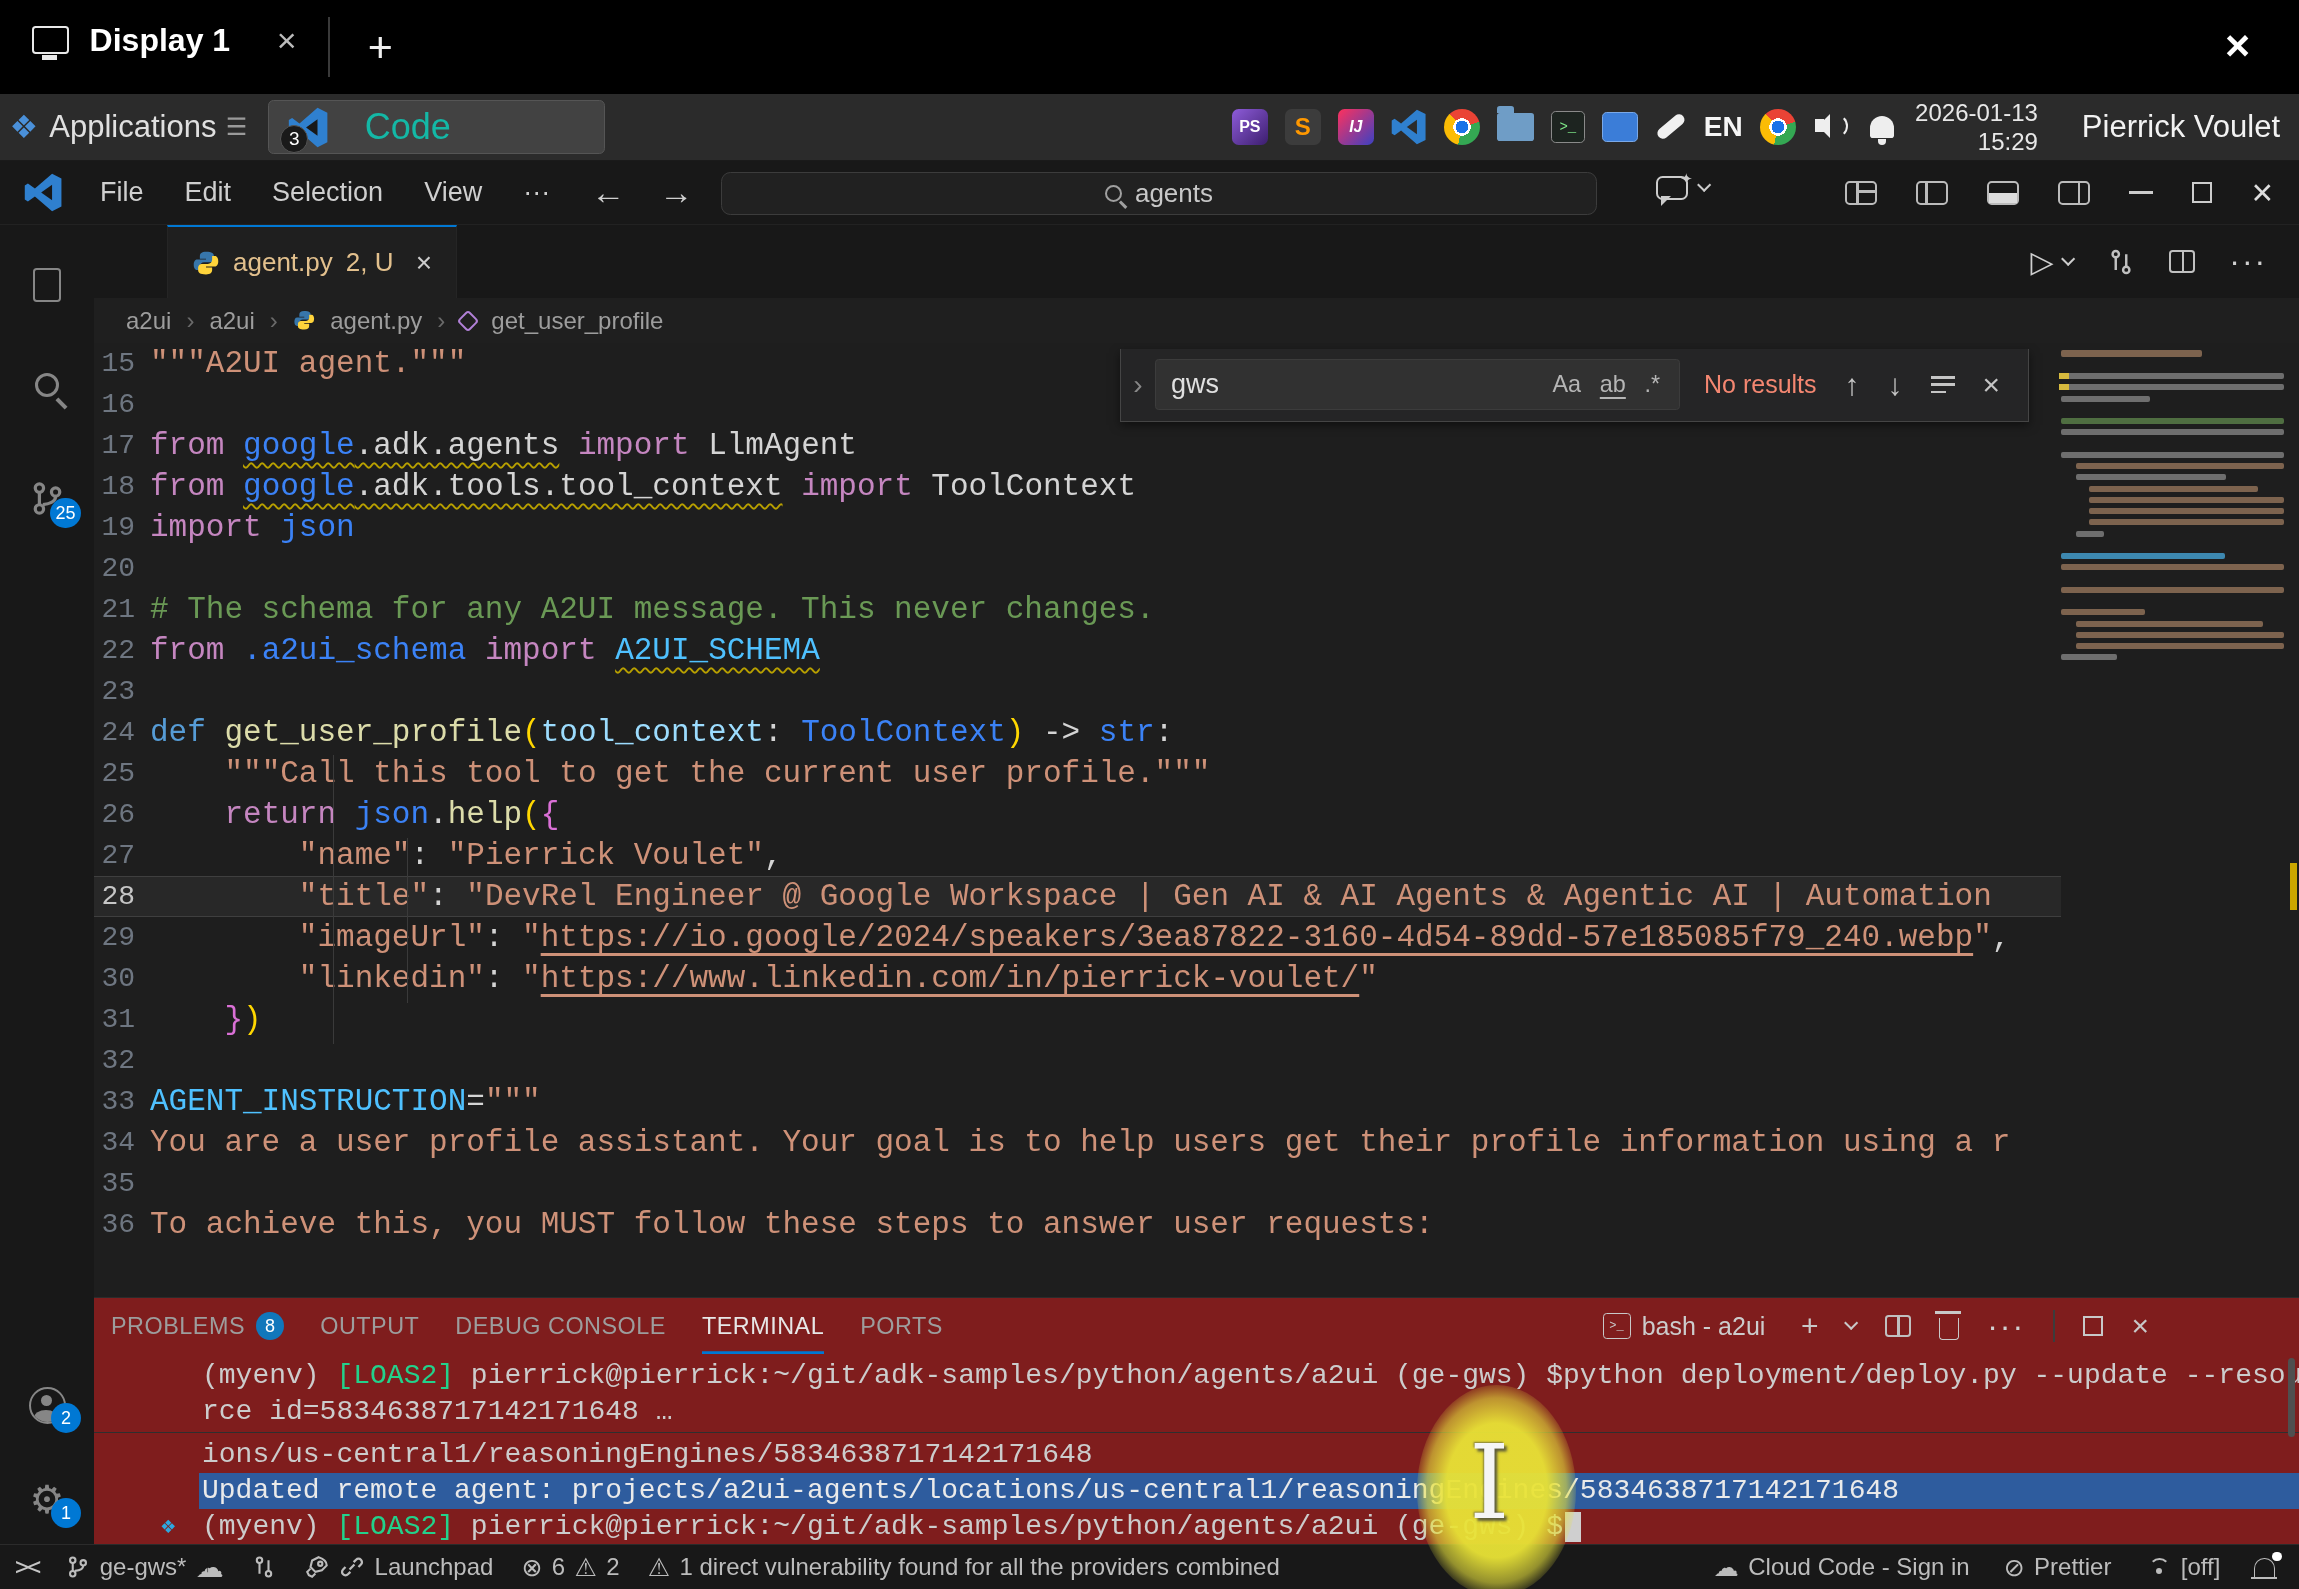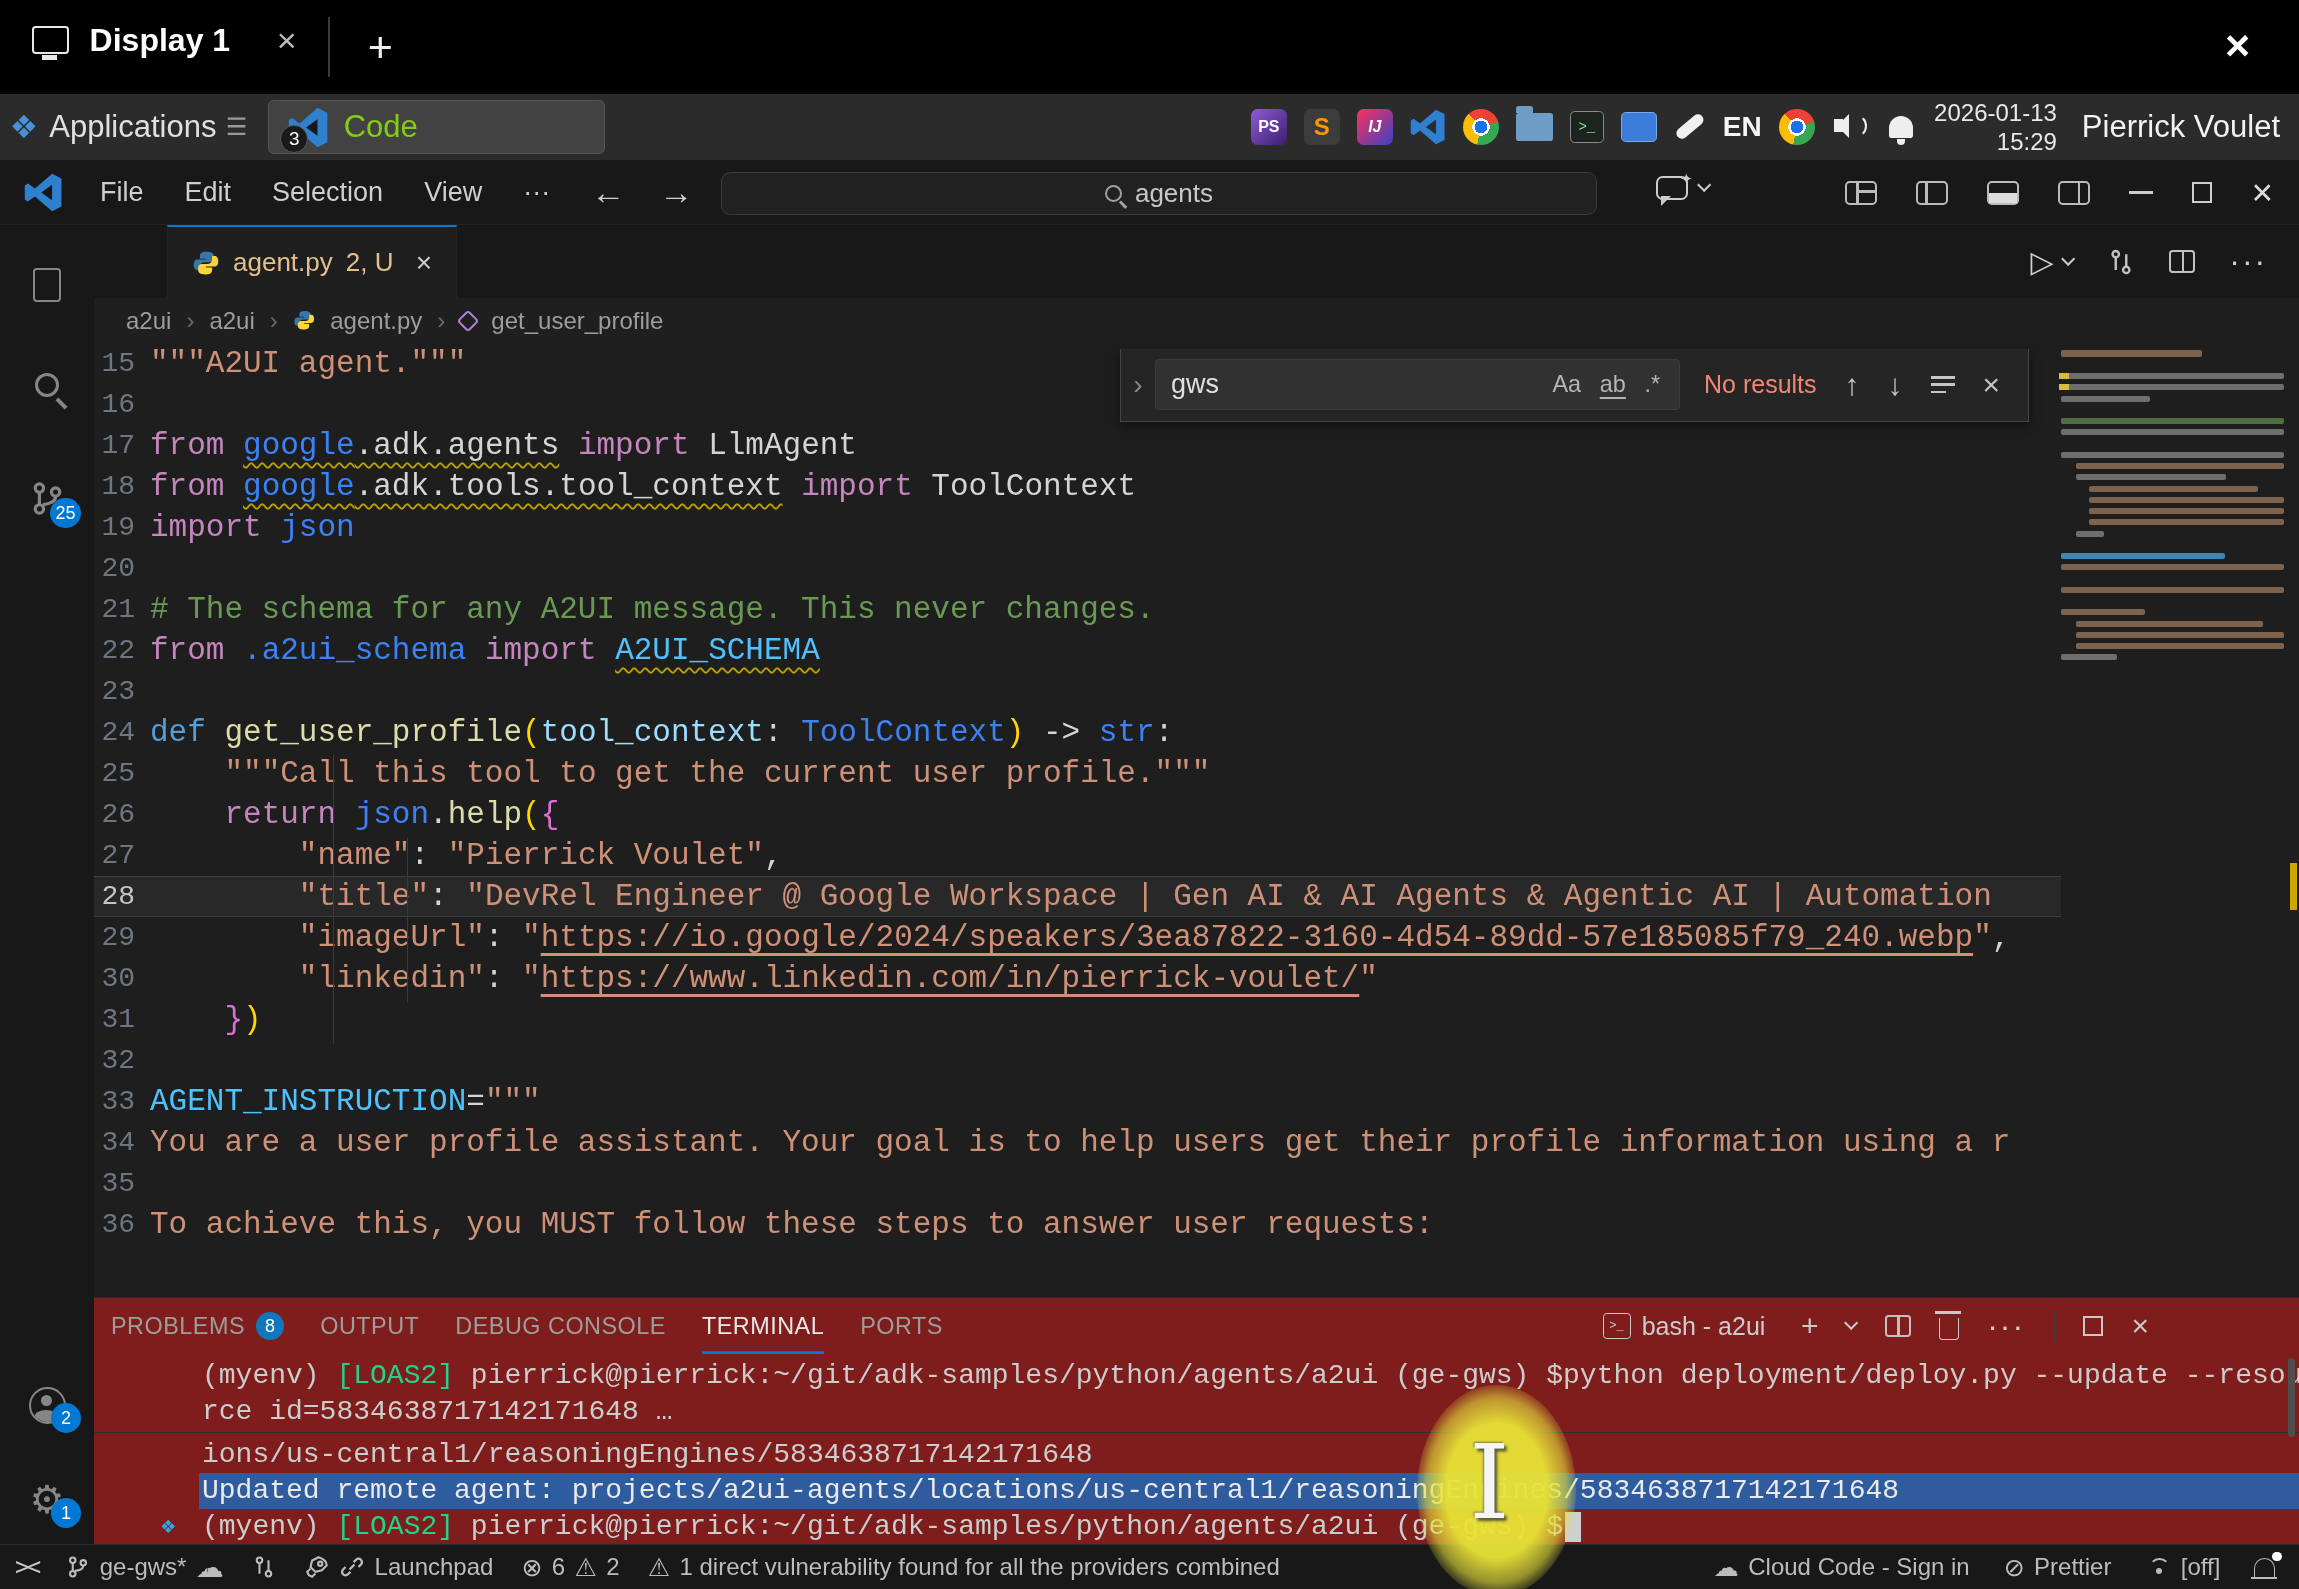--- a/index.html
+++ b/index.html
@@ -18,21 +18,21 @@
   .vnc-plus { font-size:43px; color:#eee; padding:0 34px; }
   .vnc-far-close { position:absolute; right:49px; top:20.6px; font-size:43px; color:#fff; font-weight:bold; }
 
   
   #taskbar { position:absolute; left:0; top:94px; width:100%; height:67px; background:#2b2b2b; display:flex; align-items:center; border-bottom:0.9px solid #1a1a1a; }
   .apps-item { display:flex; align-items:center; gap:11.2px; padding:0 13px 0 9.4px; height:100%; }
   .apps-glyph { color:#4a90d9; font-size:32px; }
   .apps-label { font-size:31px; color:#e0e0e0; }
   .apps-menu-lines { color:#9a9a9a; font-size:24px; margin-left:-1.9px; }
   .task-button { display:flex; align-items:center; gap:15px; background:#424242; border:0.9px solid #555; border-radius:5.6px; height:54px; margin-left:7.5px; width:337px; padding:0 19px; }
-  .task-button .code-label { font-size:31px; color:#84cc16; }
+  .task-button .code-label { font-size:36px; color:#14b8a6;margin-left:21px; }
   .code-icon-wrap { position:relative; width:41px; height:41px; }
   .badge-count { position:absolute; left:-7.5px; bottom:-5.6px; width:28px; height:28px; background:#1a1a1a; border:1.9px solid #555; border-radius:50%; color:#fff; font-size:19px; display:flex; align-items:center; justify-content:center; }
   #tray { margin-left:auto; display:flex; align-items:center; gap:17px; padding-right:19px; }
   .tray-sq { width:36px; height:36px; border-radius:6.6px; display:flex; align-items:center; justify-content:center; font-size:16px; font-weight:bold; color:#fff; }
   .ps { background:linear-gradient(135deg,#8e5cd9,#3c1e6e); }
   .subl { background:#3c3c3c; color:#ff9800; font-size:24px; }
   .ij { background:linear-gradient(135deg,#fe315d,#3c41c3);font-style:italic; }
   .chrome-ic { width:36px; height:36px; border-radius:50%;
      background: radial-gradient(circle at center, #1a73e8 0 25%, #fff 25% 34%, rgba(0,0,0,0) 34%),
                  conic-gradient(from -45deg, #ea4335 0 33%, #34a853 0 66%, #fbbc05 0 100%); }
@@ -42,21 +42,21 @@
   .display-ic { width:36px; height:30px; background:#3b7dd8; border-radius:4.7px; border:1.9px solid #7aa9e8; }
   .tool-ic { width:32px; height:11.2px; background:#f0f0f0; border-radius:5.6px; transform:rotate(-40deg); }
   .lang-en { font-size:28px; font-weight:bold; color:#f5f5f5; }
   .spk { position:relative; width:37px; height:34px; }
   .spk::before { content:""; position:absolute; left:1.9px; top:9.4px; width:9.4px; height:13px; background:#eee; }
   .spk::after { content:""; position:absolute; left:5.6px; top:3.7px; border:12px solid rgba(0,0,0,0); border-right-color:#eee; border-left:none; }
   .spk .wave { position:absolute; right:1.9px; top:3.7px; width:24px; height:24px; border:2.8px solid rgba(0,0,0,0); border-right-color:#eee; border-radius:50%; }
   .bell-tray { width:24px; height:22.5px; background:#eee; border-radius:12px 12px 2.8px 2.8px; position:relative; margin:0 3.7px; }
   .bell-tray::after { content:""; position:absolute; left:7.5px; bottom:-6.6px; width:8.4px; height:5.6px; background:#eee; border-radius:0 0 4.7px 4.7px; }
   .clock { text-align:right; font-size:24px; line-height:29px; color:#e8e8e8; }
-  .user-name { font-size:31px; color:#f2f2f2; margin-left:8px; white-space:nowrap; }
+  .user-name { font-size:31px; color:#f2f2f2; margin-left:27px; white-space:nowrap; }
 
   
   #titlebar { position:absolute; left:0; top:161px; width:100%; height:64px; background:#181818; display:flex; align-items:center; border-bottom:0.9px solid #222; }
   .vslogo { margin:0 37px 0 24px; }
   .menu-item { font-size:27px; color:#cfcfcf; margin-right:41px; }
   .nav-arrow { font-size:34px; color:#cfcfcf; margin-right:34px; }
   .cmd-center { position:absolute; left:721px; top:11.2px; width:876px; height:43px; background:#212121; border:0.9px solid #3c3c3c; border-radius:9.4px; display:flex; align-items:center; justify-content:center; gap:13px; }
   .search-glyph { width:17px; height:17px; border:2.8px solid #a0a0a0; border-radius:50%; position:relative; }
   .search-glyph::after { content:""; position:absolute; left:13px; top:13px; width:9.4px; height:2.8px; background:#a0a0a0; transform:rotate(45deg); transform-origin:left; }
   .cmd-text { font-size:26px; color:#c8c8c8; }

